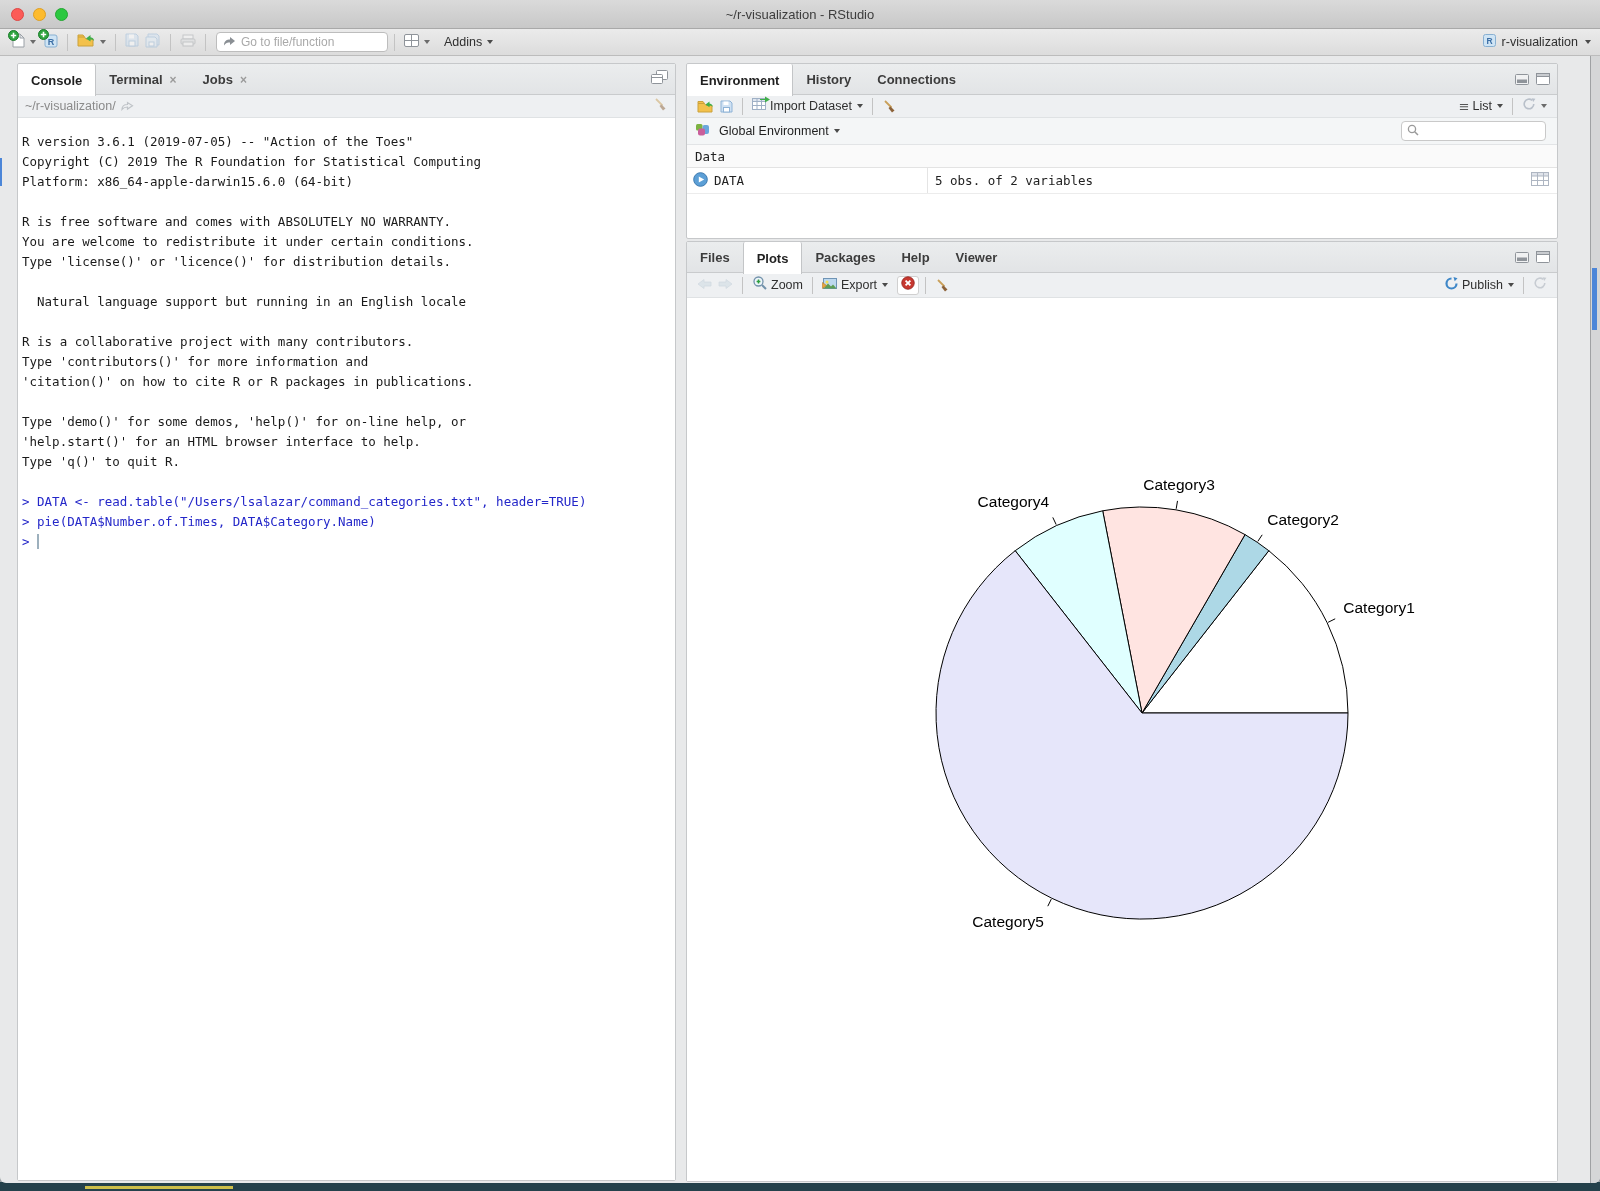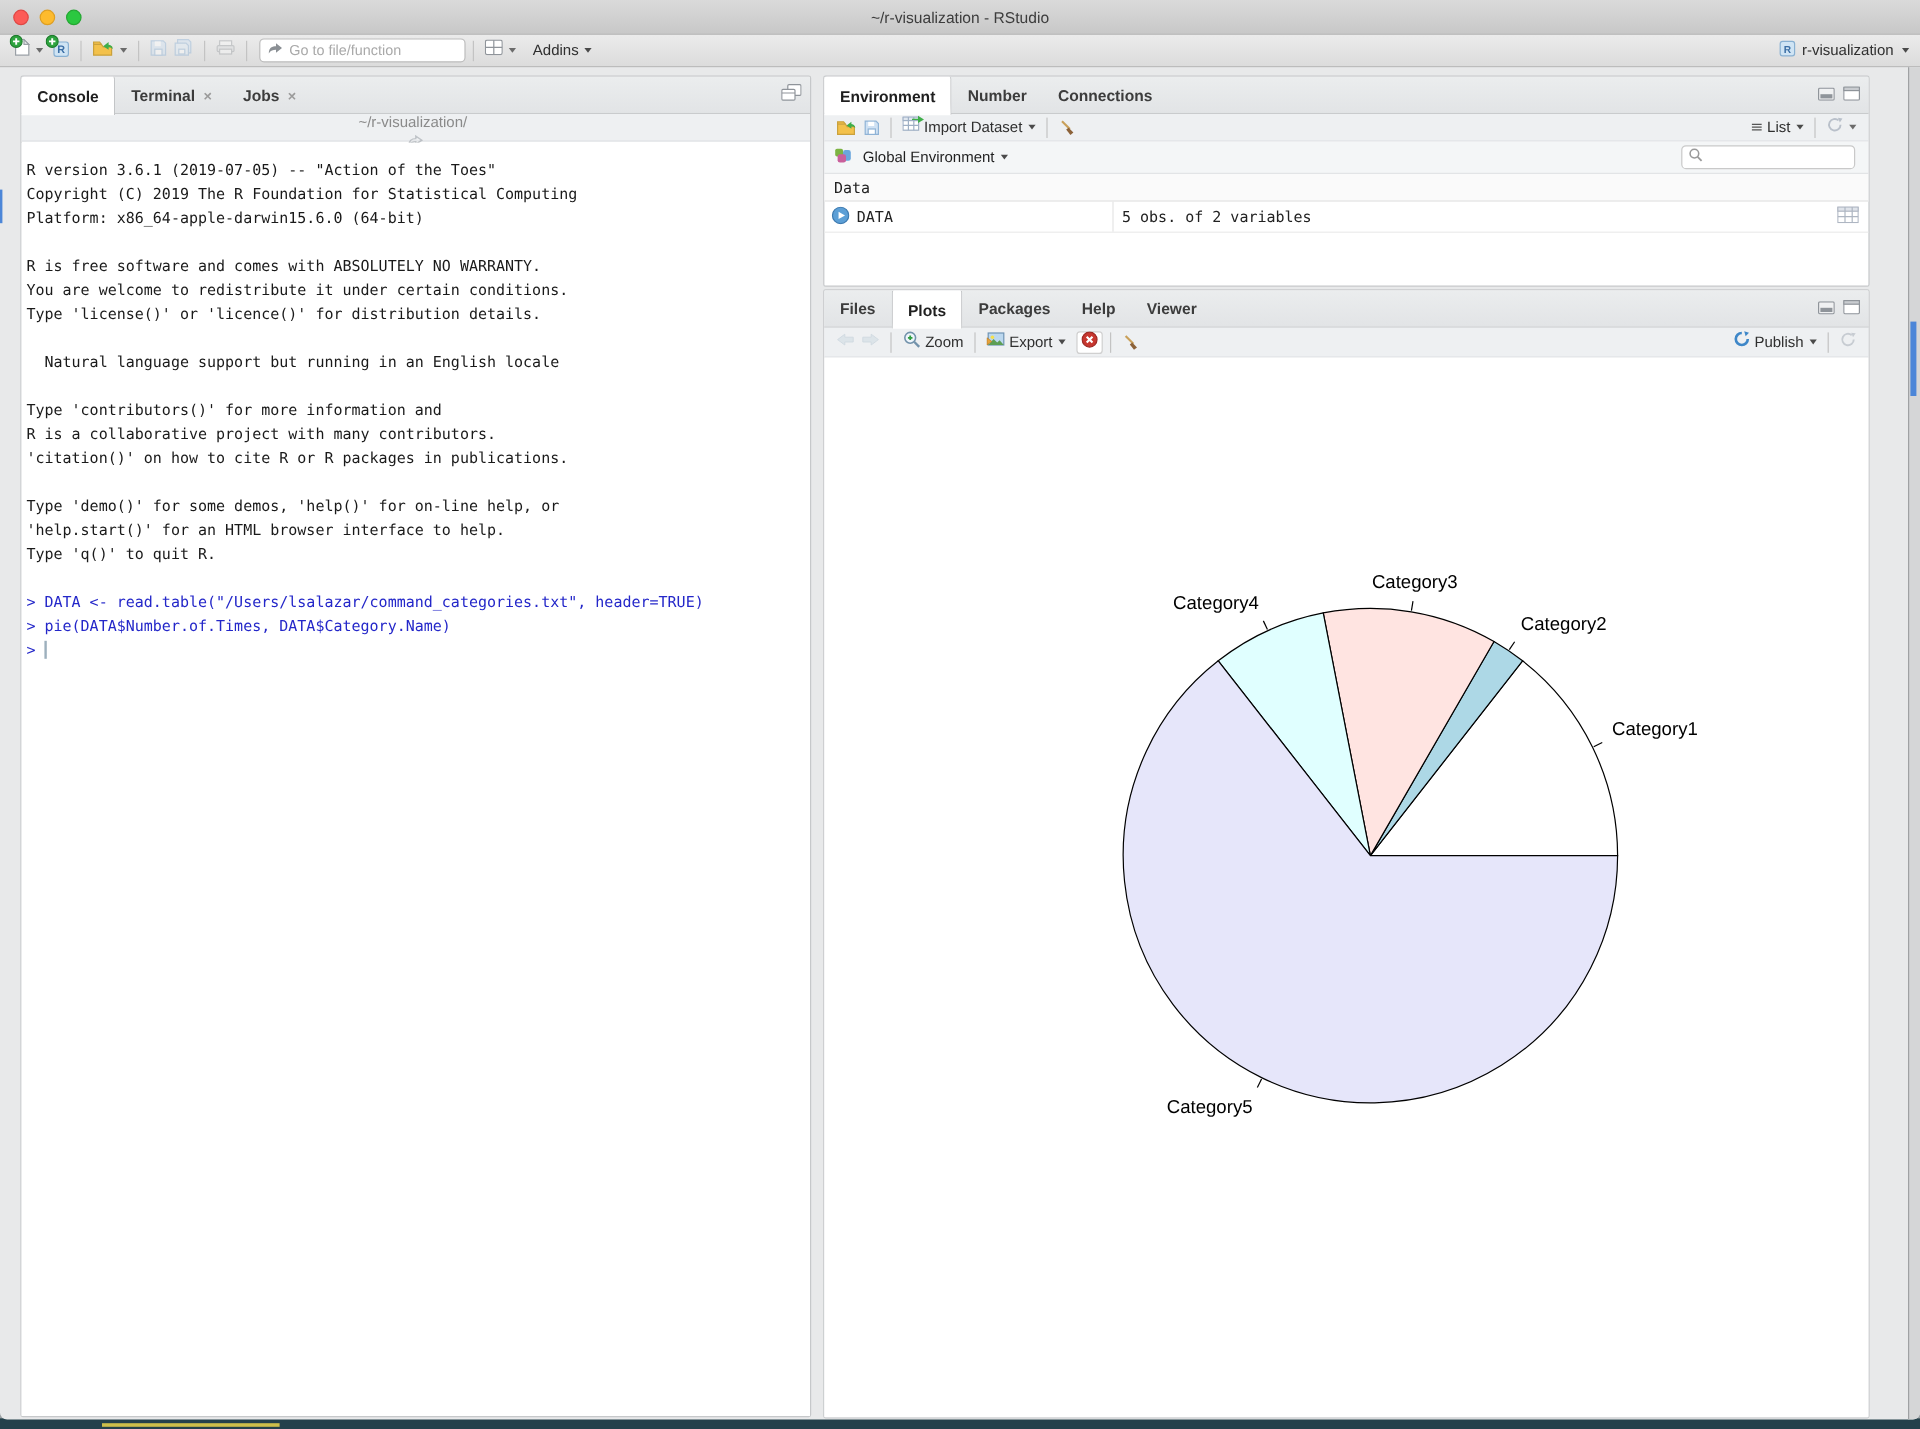--- a/index.html
+++ b/index.html
@@ -41,21 +41,21 @@
   .env-pane { left:686px; top:63px; width:872px; height:176px; }
   .plots-pane { left:686px; top:241px; width:872px; height:941px; }
 
   .tabstrip { position:relative; height:31px; background:linear-gradient(#ebedee,#e2e4e6); border-bottom:1px solid #c9cbcd; display:flex; }
   .tab { position:relative; display:flex; align-items:center; padding:12px 13px; font-size:13px; font-weight:600; color:#3c3c3c; height:31px; }
   .tab.active { background:#fff; border-left:1px solid #c3c5c7; border-right:1px solid #c3c5c7; margin-bottom:-1px; height:32px; color:#1f1f1f; border-radius:2px 2px 0 0; }
   .tab.active.first { border-left:none; }
   .tab .x { margin-left:7px; color:#9b9b9b; font-size:12px; line-height:1; }
   .pane-actions { position:absolute; right:7px; top:0; height:31px; display:flex; align-items:center; gap:7px; }
 
-  .subtoolbar { height:23px; background:#eef0f2; border-bottom:1px solid #dfe2e4; display:flex; align-items:center; padding:0 7px;flex-direction:column; }
+  .subtoolbar { height:23px; background:#eef0f2; border-bottom:1px solid #dfe2e4; display:flex; align-items:center; padding:0 7px; }
   .dir-label { font-size:12.5px; color:#8a8a8a; margin-right:5px; }
 
   .console-area { position:absolute; left:0; right:0; top:55px; bottom:0; background:#fff; padding:13px 8px 0 4px; font-family:"DejaVu Sans Mono", monospace; font-size:12.5px; color:#1a1a1a; overflow:hidden; }
   .cl { white-space:pre; height:20px; line-height:20px; }
   .cl.in { color:#2427c9; }
   .cursor { display:inline-block; width:2px; height:15px; background:#9db0bd; vertical-align:-3px; }
 
   
   .env-toolbar { height:23px; background:#eef0f2; border-bottom:1px solid #dfe2e4; display:flex; align-items:center; padding:0 7px; }
   .scope-row { position:relative; height:27px; background:#f4f6f7; border-bottom:1px solid #e2e4e6; display:flex; align-items:center; padding:0 8px; gap:6px; }
@@ -244,41 +244,41 @@
           <div class="cl">R version 3.6.1 (2019-07-05) -- "Action of the Toes"</div>
           <div class="cl">Copyright (C) 2019 The R Foundation for Statistical Computing</div>
           <div class="cl">Platform: x86_64-apple-darwin15.6.0 (64-bit)</div>
           <div class="cl"></div>
           <div class="cl">R is free software and comes with ABSOLUTELY NO WARRANTY.</div>
           <div class="cl">You are welcome to redistribute it under certain conditions.</div>
           <div class="cl">Type 'license()' or 'licence()' for distribution details.</div>
           <div class="cl"></div>
           <div class="cl">  Natural language support but running in an English locale</div>
           <div class="cl"></div>
+          <div class="cl">R is a collaborative project with many contributors.</div>
           <div class="cl">Type 'contributors()' for more information and</div>
-          <div class="cl">R is a collaborative project with many contributors.</div>
           <div class="cl">'citation()' on how to cite R or R packages in publications.</div>
           <div class="cl"></div>
           <div class="cl">Type 'demo()' for some demos, 'help()' for on-line help, or</div>
           <div class="cl">'help.start()' for an HTML browser interface to help.</div>
           <div class="cl">Type 'q()' to quit R.</div>
           <div class="cl"></div>
           <div class="cl in">&gt; DATA &lt;- read.table("/Users/lsalazar/command_categories.txt", header=TRUE)</div>
           <div class="cl in">&gt; pie(DATA$Number.of.Times, DATA$Category.Name)</div>
           <div class="cl in"><span>&gt; </span><span class="cursor"></span></div>
         </div>
     </section>
 
     <section class="pane env-pane">
       <div class="tabstrip" id="env-tabs">
         <div class="tab active first">
             <span>Environment</span>
           </div>
           <div class="tab">
-            <span>Number</span>
+            <span>History</span>
           </div>
           <div class="tab">
             <span>Connections</span>
           </div>
           <div class="pane-actions">
           <span>
             <svg width="14" height="11">
                 <rect x="0.5" y="0.5" width="13" height="10" rx="1" fill="#f0f1f2" stroke="#8f949a"></rect>
                 <rect x="2" y="5.5" width="10" height="3.5" fill="#8f949a"></rect>
               </svg>

